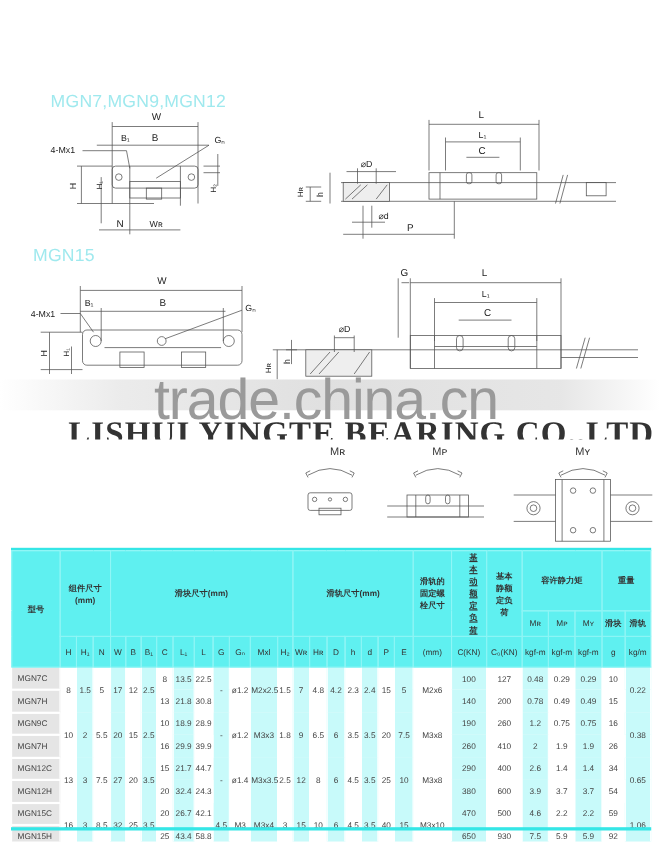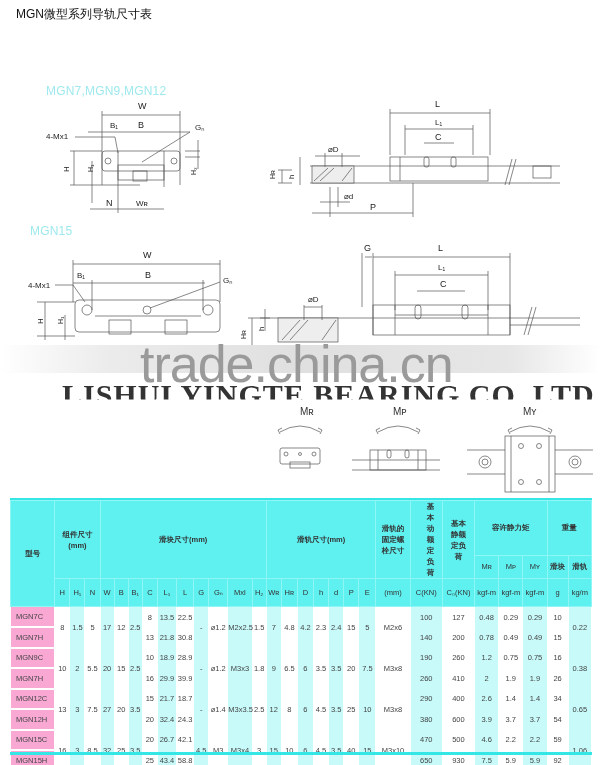--- a/index.html
+++ b/index.html
@@ -3,21 +3,21 @@
 <meta charset="utf-8">
 <style>
   * { box-sizing: border-box; margin: 0; padding: 0; }
   body {
     width: 600px; height: 765px; background: #ffffff;
     font-family: "Liberation Sans", "DejaVu Sans", sans-serif;
     color: #222; position: relative; overflow: hidden;
   }
   .title-block { position: absolute; left: 16px; top: 6px; font-size: 12px; line-height: 16px; color: #111; }
   .title-block div { white-space: nowrap; }
-  .series-label { position: absolute; font-size: 12px; color: #9fe9ee; letter-spacing: 0.2px; text-align: center; }
+  .series-label { position: absolute; font-size: 16px; color: #9fe9ee; letter-spacing: 0.2px; text-align: center; }
   .diagram { position: absolute; }
   .diagram svg { display: block; }
   .watermark-band {
     position: absolute; left: 0; top: 345px; width: 600px; height: 28px;
     background: linear-gradient(to right, #ffffff 0%, #e8e8e8 18%, #dadada 50%, #e2e2e2 85%, #ffffff 100%);
     opacity: 0.85;
   }
   .watermark-trade {
     position: absolute; left: 140px; top: 338px; font-size: 52px; color: #9a9a9a;
     font-family: "Liberation Sans", sans-serif; letter-spacing: -1px; line-height: 52px;
@@ -33,29 +33,28 @@
   table.spec { border-collapse: collapse; width: 582px; table-layout: fixed; font-size: 7.5px; }
   table.spec th, table.spec td { text-align: center; vertical-align: middle; padding: 0; line-height: 11px; }
   table.spec thead th { background: #5ff0f0; color: #333; font-weight: normal; border: 1px solid #8ff6f6; }
   table.spec thead tr.grp th { height: 50px; }
   table.spec thead tr.sub th { height: 21px; }
   table.spec thead tr.unit th { height: 28px; }
   table.spec thead th.cn { font-weight: bold; font-size: 7.5px; }
   table.spec tbody td { height: 20.5px; font-size: 7.5px; color: #444; border-left: 1px solid #fff; border-right: 1px solid #fff; }
   td.lt { background: #c8fafa; }
   td.wt { background: #ffffff; }
-  td.model { background: #f9a8d4; text-align: left !important; padding-left: 5px !important; border-bottom: 2px solid #fff; }
+  td.model { background: #e5e5e5; text-align: left !important; padding-left: 5px !important; border-bottom: 2px solid #fff; }
   .table-top-line { position: absolute; left: 10px; top: 498px; width: 582px; height: 3px; background: #35e6e6; }
   .table-bottom-line { position: absolute; left: 10px; top: 752px; width: 582px; height: 3px; background: #35e6e6; }
 </style>
 </head>
 <body>
 
 <div class="title-block">
-  <div>MGN微型系列导轨尺寸表</div>
 </div>
 
 <div class="series-label" style="left:46px;top:84px;">MGN7,MGN9,MGN12</div>
 <div class="series-label" style="left:30px;top:224px;">MGN15</div>
 
 <div class="diagram" style="left:40px;top:95px;">
   <svg width="200" height="125" viewBox="0 0 200 125" font-family="Liberation Sans, sans-serif" font-size="9" fill="none" stroke="#555" stroke-width="0.7">
     <line x1="62" y1="20" x2="140" y2="20"></line>
       <line x1="62" y1="16" x2="62" y2="90"></line>
       <line x1="140" y1="16" x2="140" y2="90"></line>
@@ -298,21 +297,21 @@
     <col style="width:21px">
         <col style="width:23px">
   </colgroup>
   <thead>
     <tr class="grp">
       <th rowspan="3" class="cn">型号</th>
       <th colspan="3" class="cn" rowspan="2"><span>组件尺寸</span><br><span>(mm)</span></th>
       <th colspan="10" class="cn" rowspan="2">滑块尺寸(mm)</th>
       <th colspan="7" class="cn" rowspan="2">滑轨尺寸(mm)</th>
       <th rowspan="2" class="cn" style="padding:0 3px;">滑轨的固定螺栓尺寸</th>
-      <th rowspan="2" class="cn" style="padding:0 16px;">基本动额定负荷</th>
+      <th rowspan="2" class="cn" style="padding:0 16px;text-decoration:underline;">基本动额定负荷</th>
       <th rowspan="2" class="cn" style="padding:0 5px;margin-left:20px;">基本静额定负荷</th>
       <th colspan="3" class="cn">容许静力矩</th>
       <th colspan="2" class="cn">重量</th>
     </tr>
     <tr class="sub">
 
       <th>Mʀ</th>
       <th>Mᴘ</th>
       <th>Mʏ</th>
       <th class="cn">滑块</th>
@@ -439,21 +438,21 @@
         <tr>
           <td class="model">MGN12C</td>
           <td class="wt" rowspan="2">13</td>
           <td class="lt" rowspan="2">3</td>
           <td class="wt" rowspan="2">7.5</td>
           <td class="lt" rowspan="2">27</td>
           <td class="wt" rowspan="2">20</td>
           <td class="lt" rowspan="2">3.5</td>
           <td class="wt">15</td>
           <td class="lt">21.7</td>
-          <td class="wt">18.7</td>
+          <td class="wt">44.7</td>
           <td class="lt" rowspan="2">-</td>
           <td class="wt" rowspan="2">ø1.4</td>
           <td class="lt" rowspan="2">M3x3.5</td>
           <td class="wt" rowspan="2">2.5</td>
           <td class="lt" rowspan="2">12</td>
           <td class="wt" rowspan="2">8</td>
           <td class="lt" rowspan="2">6</td>
           <td class="wt" rowspan="2">4.5</td>
           <td class="lt" rowspan="2">3.5</td>
           <td class="wt" rowspan="2">25</td>

